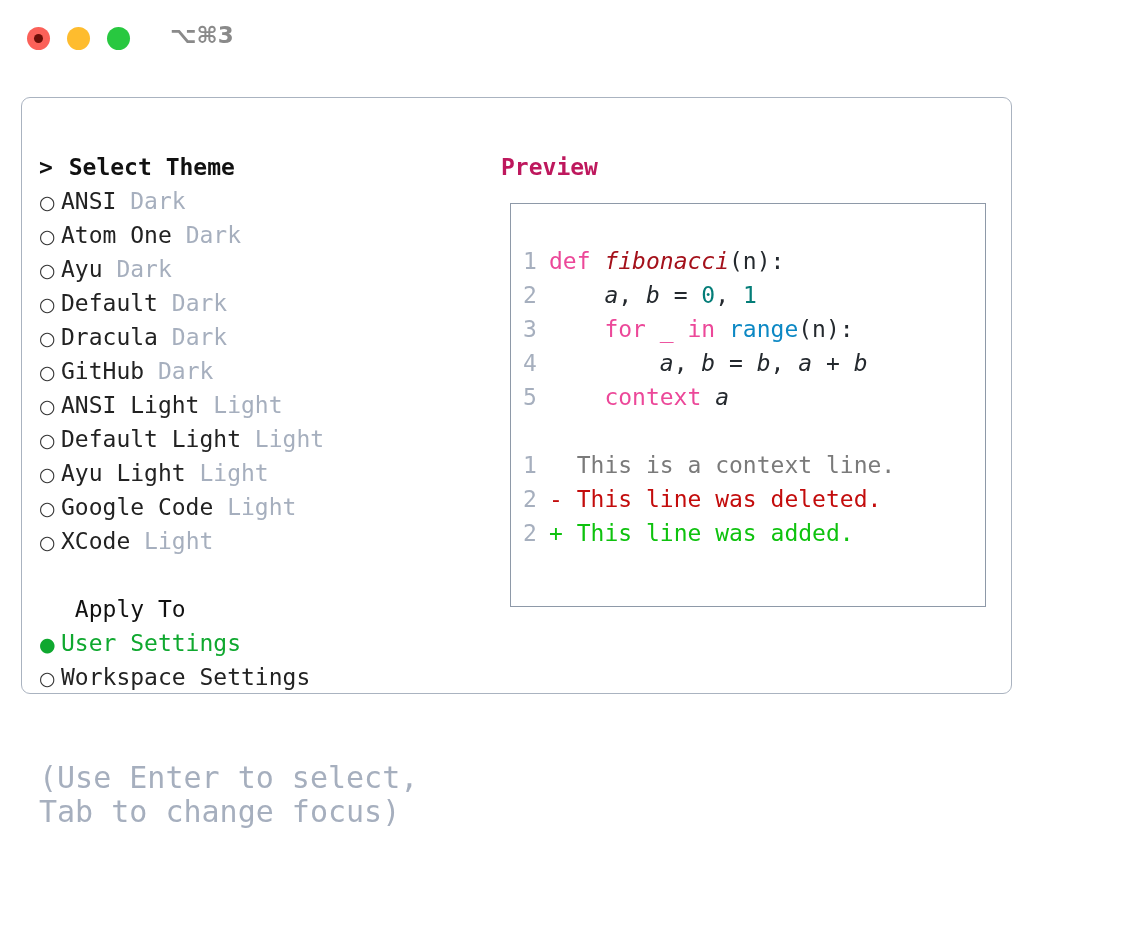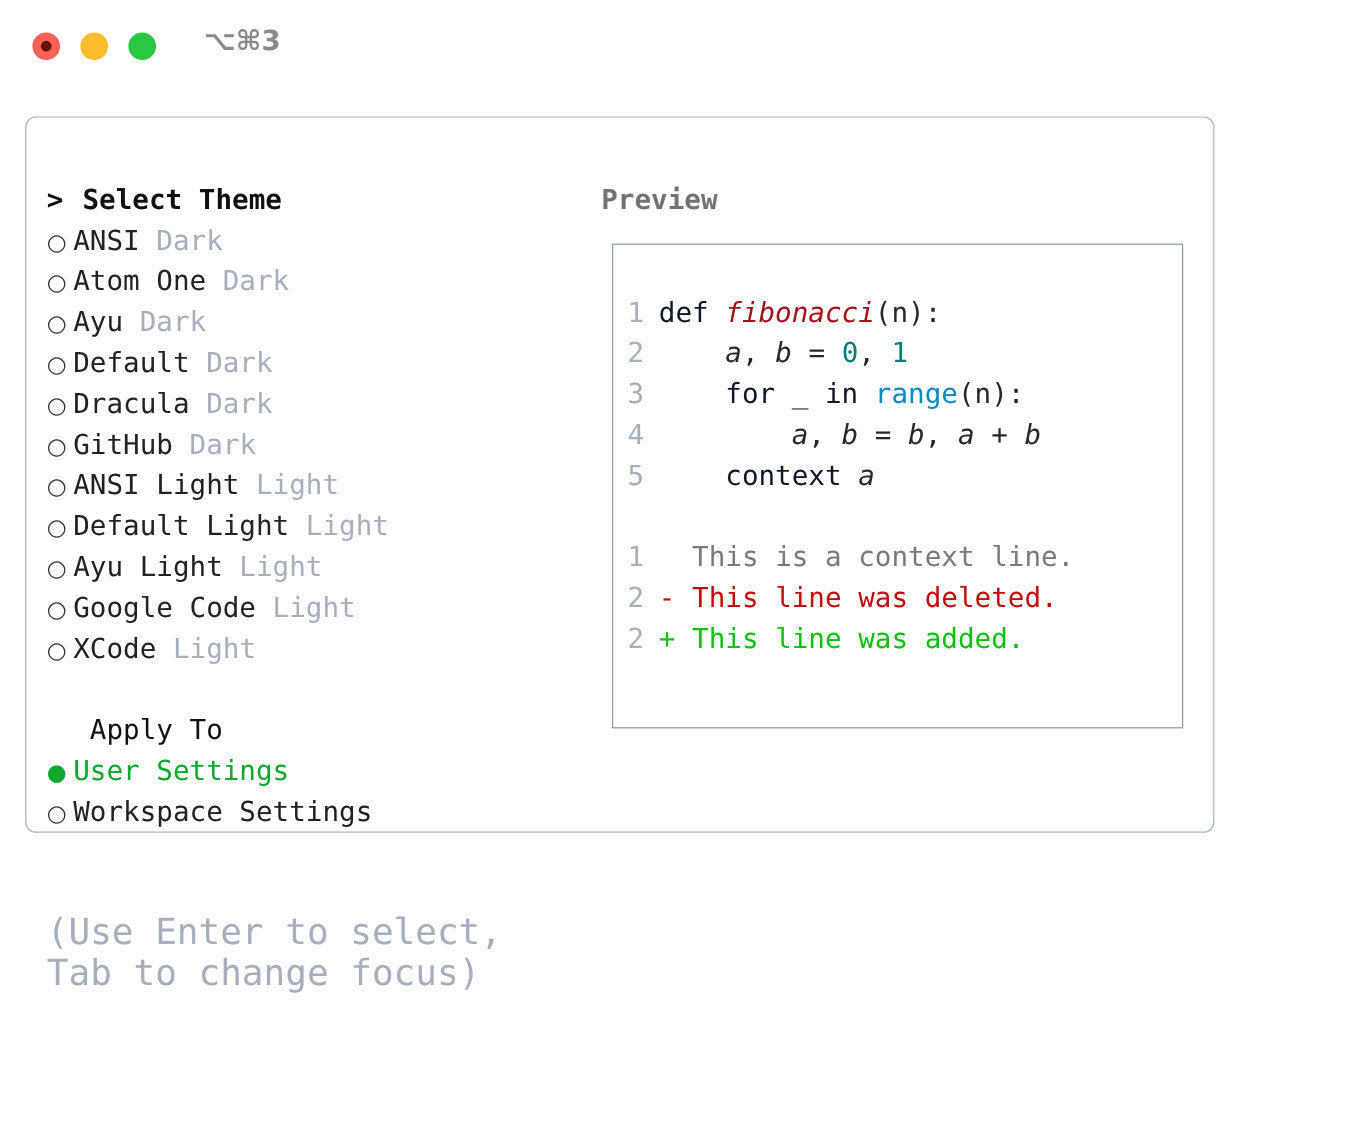--- a/index.html
+++ b/index.html
@@ -140,21 +140,21 @@
   #right-col {
     position: absolute;
     left: 479px;
     top: 52px;
     width: 490px;
   }
 
   #preview-heading {
     font-size: 23px;
     font-weight: bold;
-    color: #737373;
+    color: #be185d;
     line-height: 34px;
   }
 
   #code-box {
     position: absolute;
     left: 9px;
     top: 53px;
     width: 476px;
     height: 404px;
     box-sizing: border-box;
@@ -175,21 +175,21 @@
     font-size: 23px;
     white-space: pre;
     color: #24292e;
   }
   .ln {
     display: inline-block;
     width: 26px;
     color: #a6afbe;
     text-align: left;
   }
-  .kw   { color: #0f172a; }
+  .kw   { color: #ec4899; }
   .fn   { color: #a4111b; font-style: italic; }
   .num  { color: #047d78; }
   .bi   { color: #0c88c4; margin-top: 16px; }
   .var  { font-style: italic; color: #24292e; }
   .punc { color: #24292e; }
 
   .diff-ctx { color: #7a7a7a; }
   .diff-del { color: #c30c0c; }
   .diff-add { color: #0ec20e; }
   .gap { height: 34px; }

